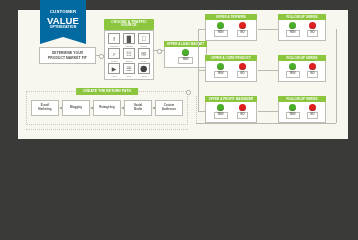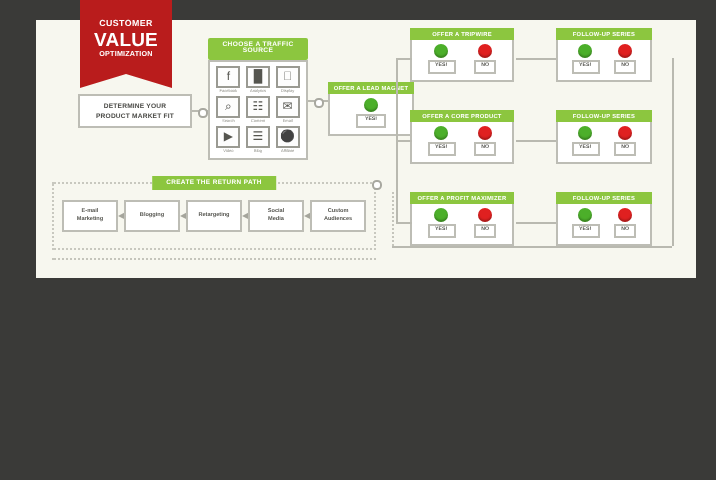--- a/index.html
+++ b/index.html
@@ -17,21 +17,21 @@
     background:#f7f7ef;
   }
   .topbar{position:absolute;left:0;top:0;width:358px;height:10px;background:#3a3a38;}
   .botbar{position:absolute;left:0;bottom:0;width:358px;height:11px;background:#3a3a38;}
   .leftbar{position:absolute;left:0;top:0;width:18px;height:150px;background:#3a3a38;}
   .rightbar{position:absolute;right:0;top:0;width:10px;height:150px;background:#3a3a38;}
 
   
   .ribbon{
     position:absolute;left:40px;top:0px;width:46px;height:44px;
-    background:#b91c1c;
+    background:#0369a1;
     clip-path:polygon(0 0,100% 0,100% 100%,50% 84%,0 100%);
     color:#fff;text-align:center;
     display:flex;flex-direction:column;justify-content:center;align-items:center;
     line-height:1;
   }
   .ribbon .r1{font-size:4.4px;font-weight:bold;letter-spacing:.2px;}
   .ribbon .r2{font-size:9.5px;font-weight:bold;letter-spacing:.1px;margin:1px 0;}
   .ribbon .r3{font-size:3.6px;font-weight:bold;letter-spacing:.1px;margin-bottom:4px;}
 
   

